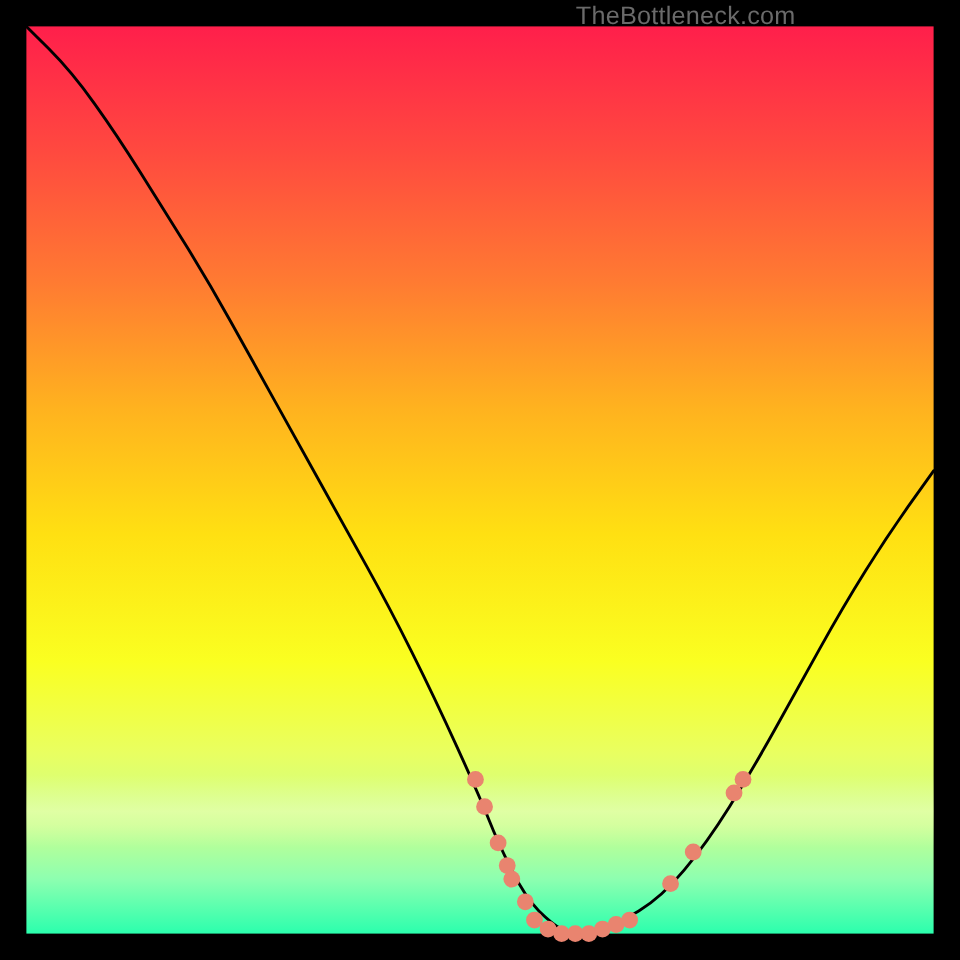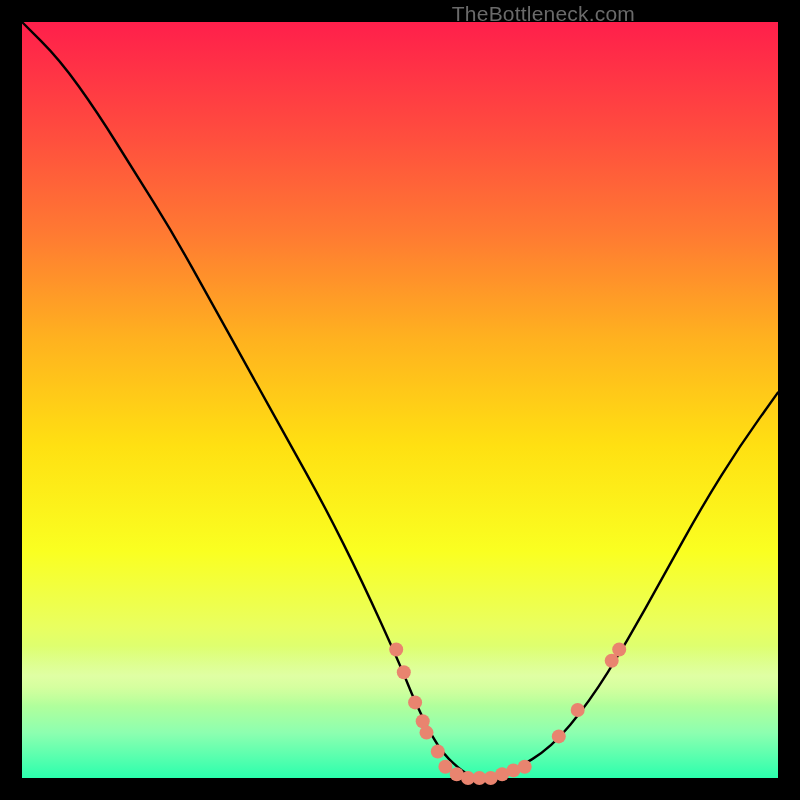--- a/index.html
+++ b/index.html
@@ -11,20 +11,21 @@
     overflow: hidden;
     font-family: Arial, Helvetica, sans-serif;
   }
   .frame {
     position: absolute;
     left: 0;
     top: 0;
     width: 641px;
     height: 800px;
     background: #000;
+    padding-left: 28px;
   }
   .plot {
     position: absolute;
     left: 22px;
     top: 22px;
     width: 756px;
     height: 756px;
     background: linear-gradient(to bottom,
       #ff1f4b 0%,
       #ff4a3f 14%,

